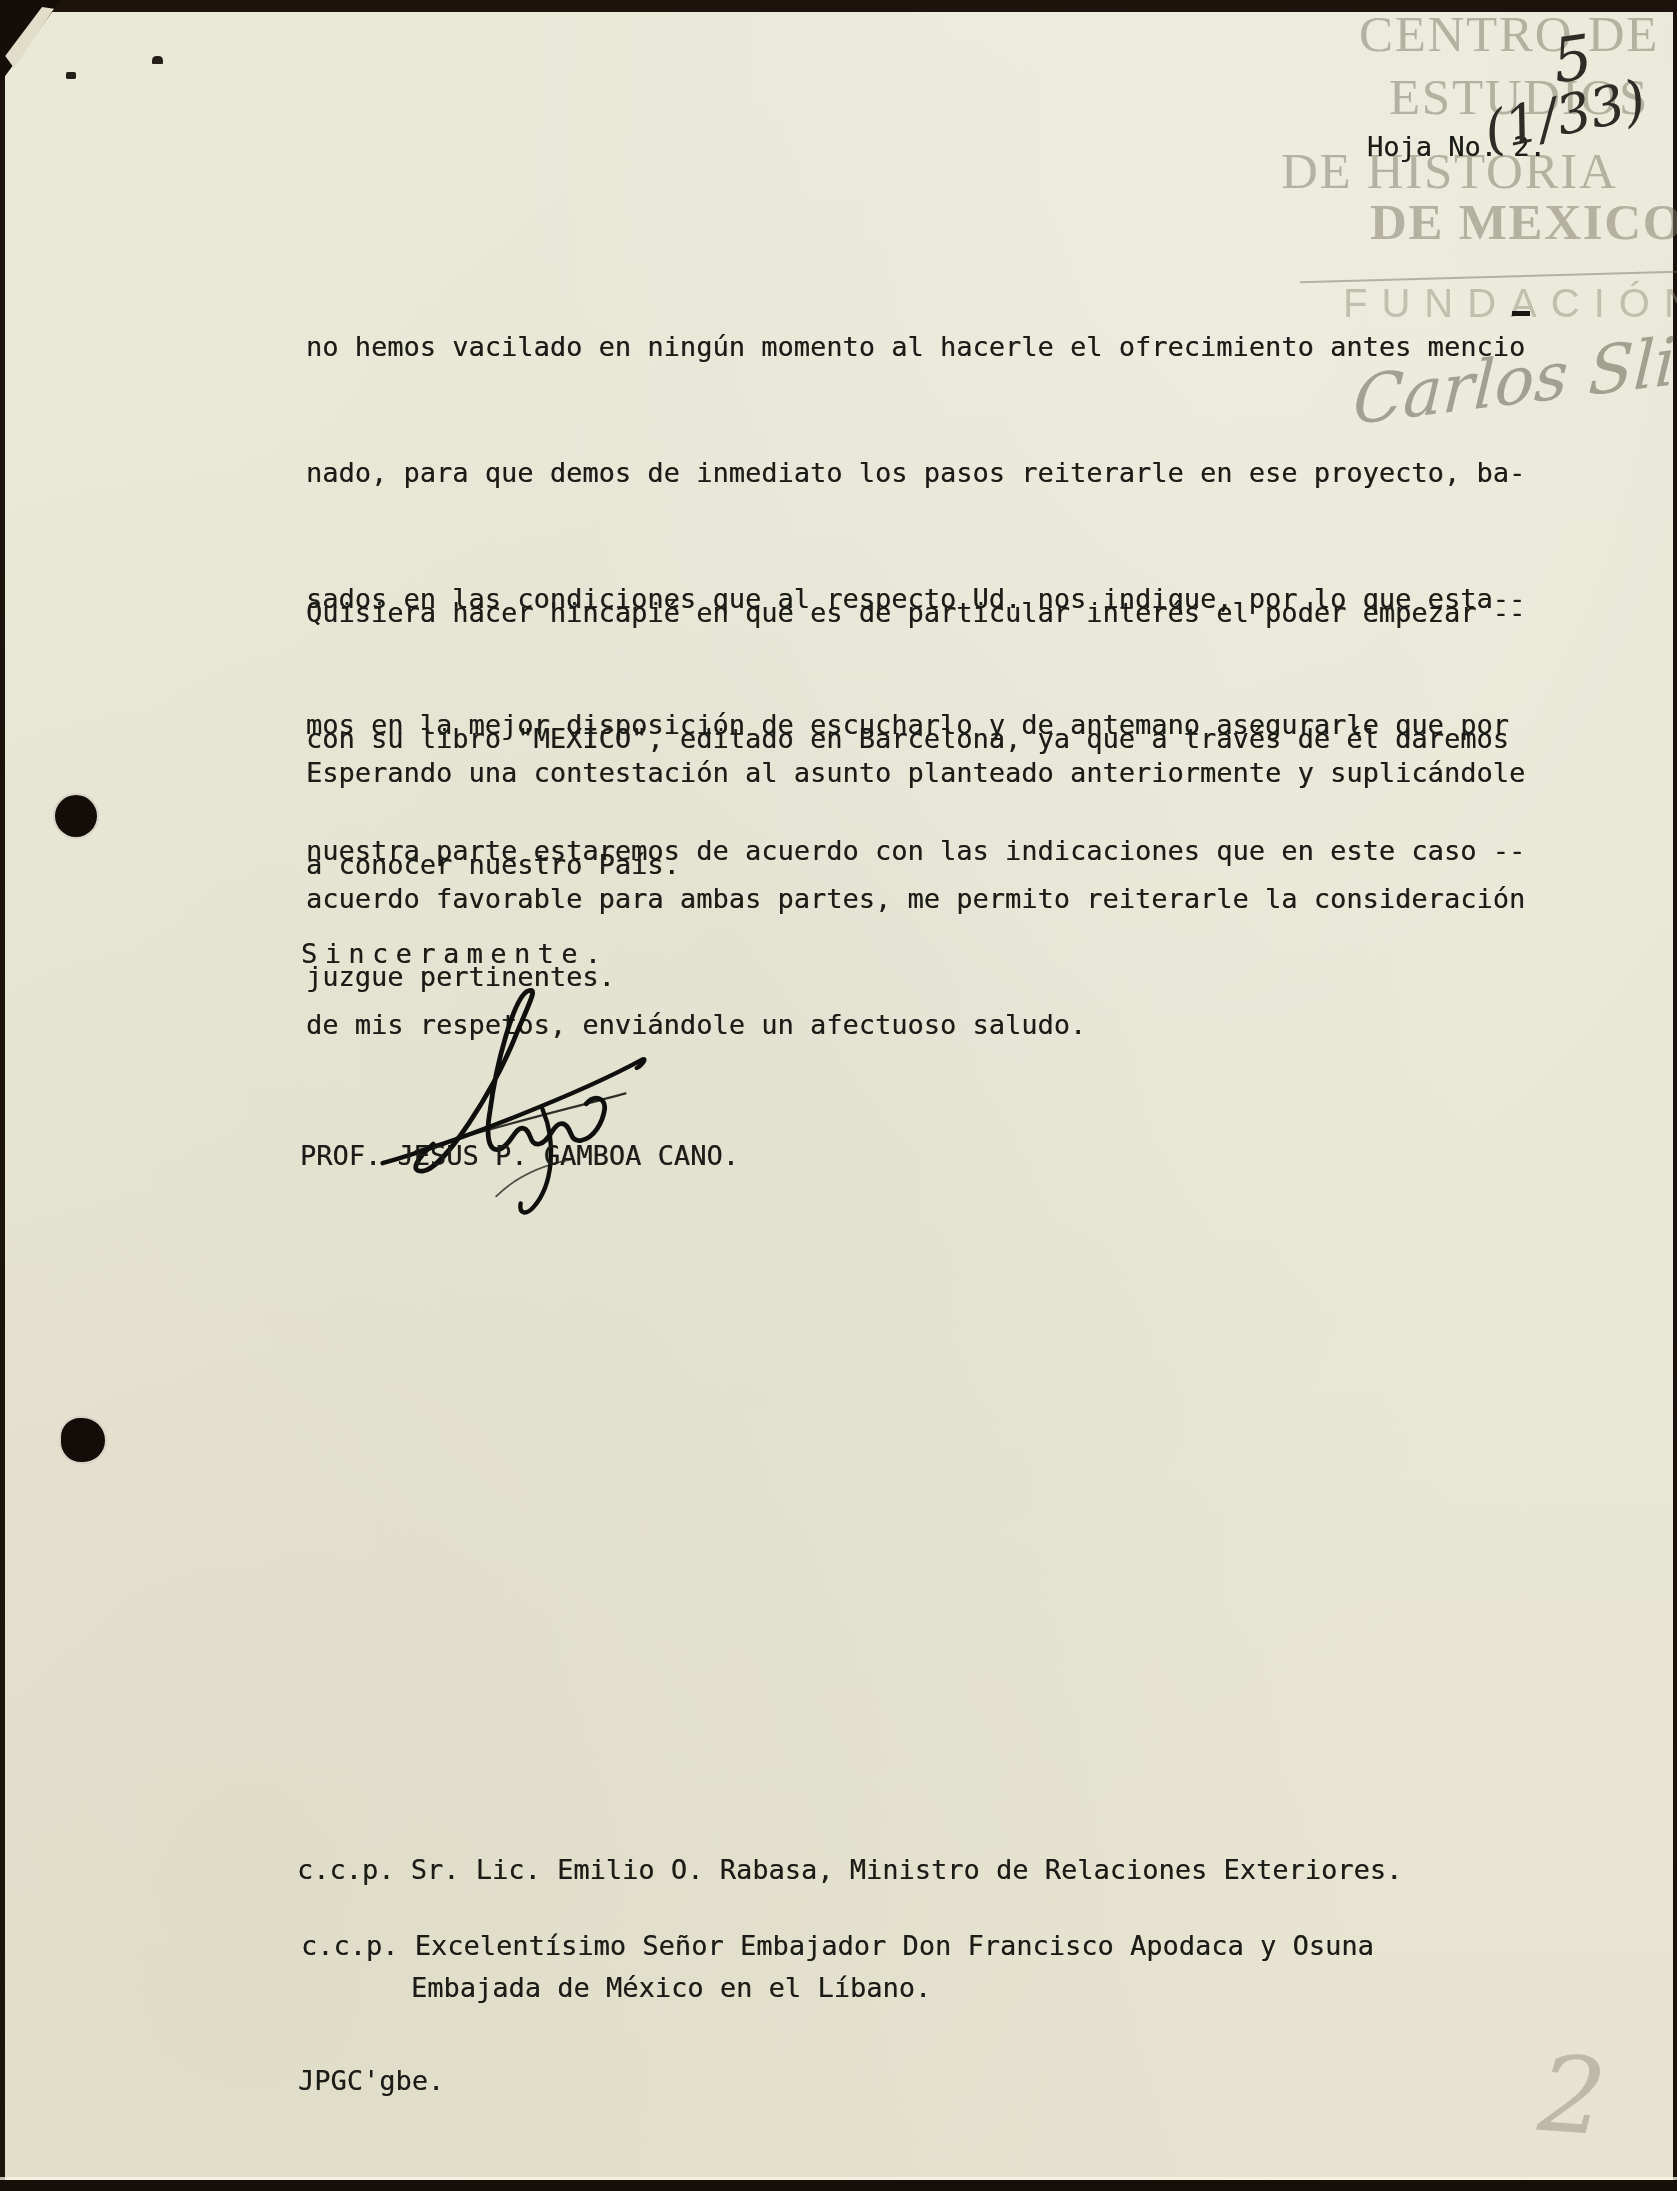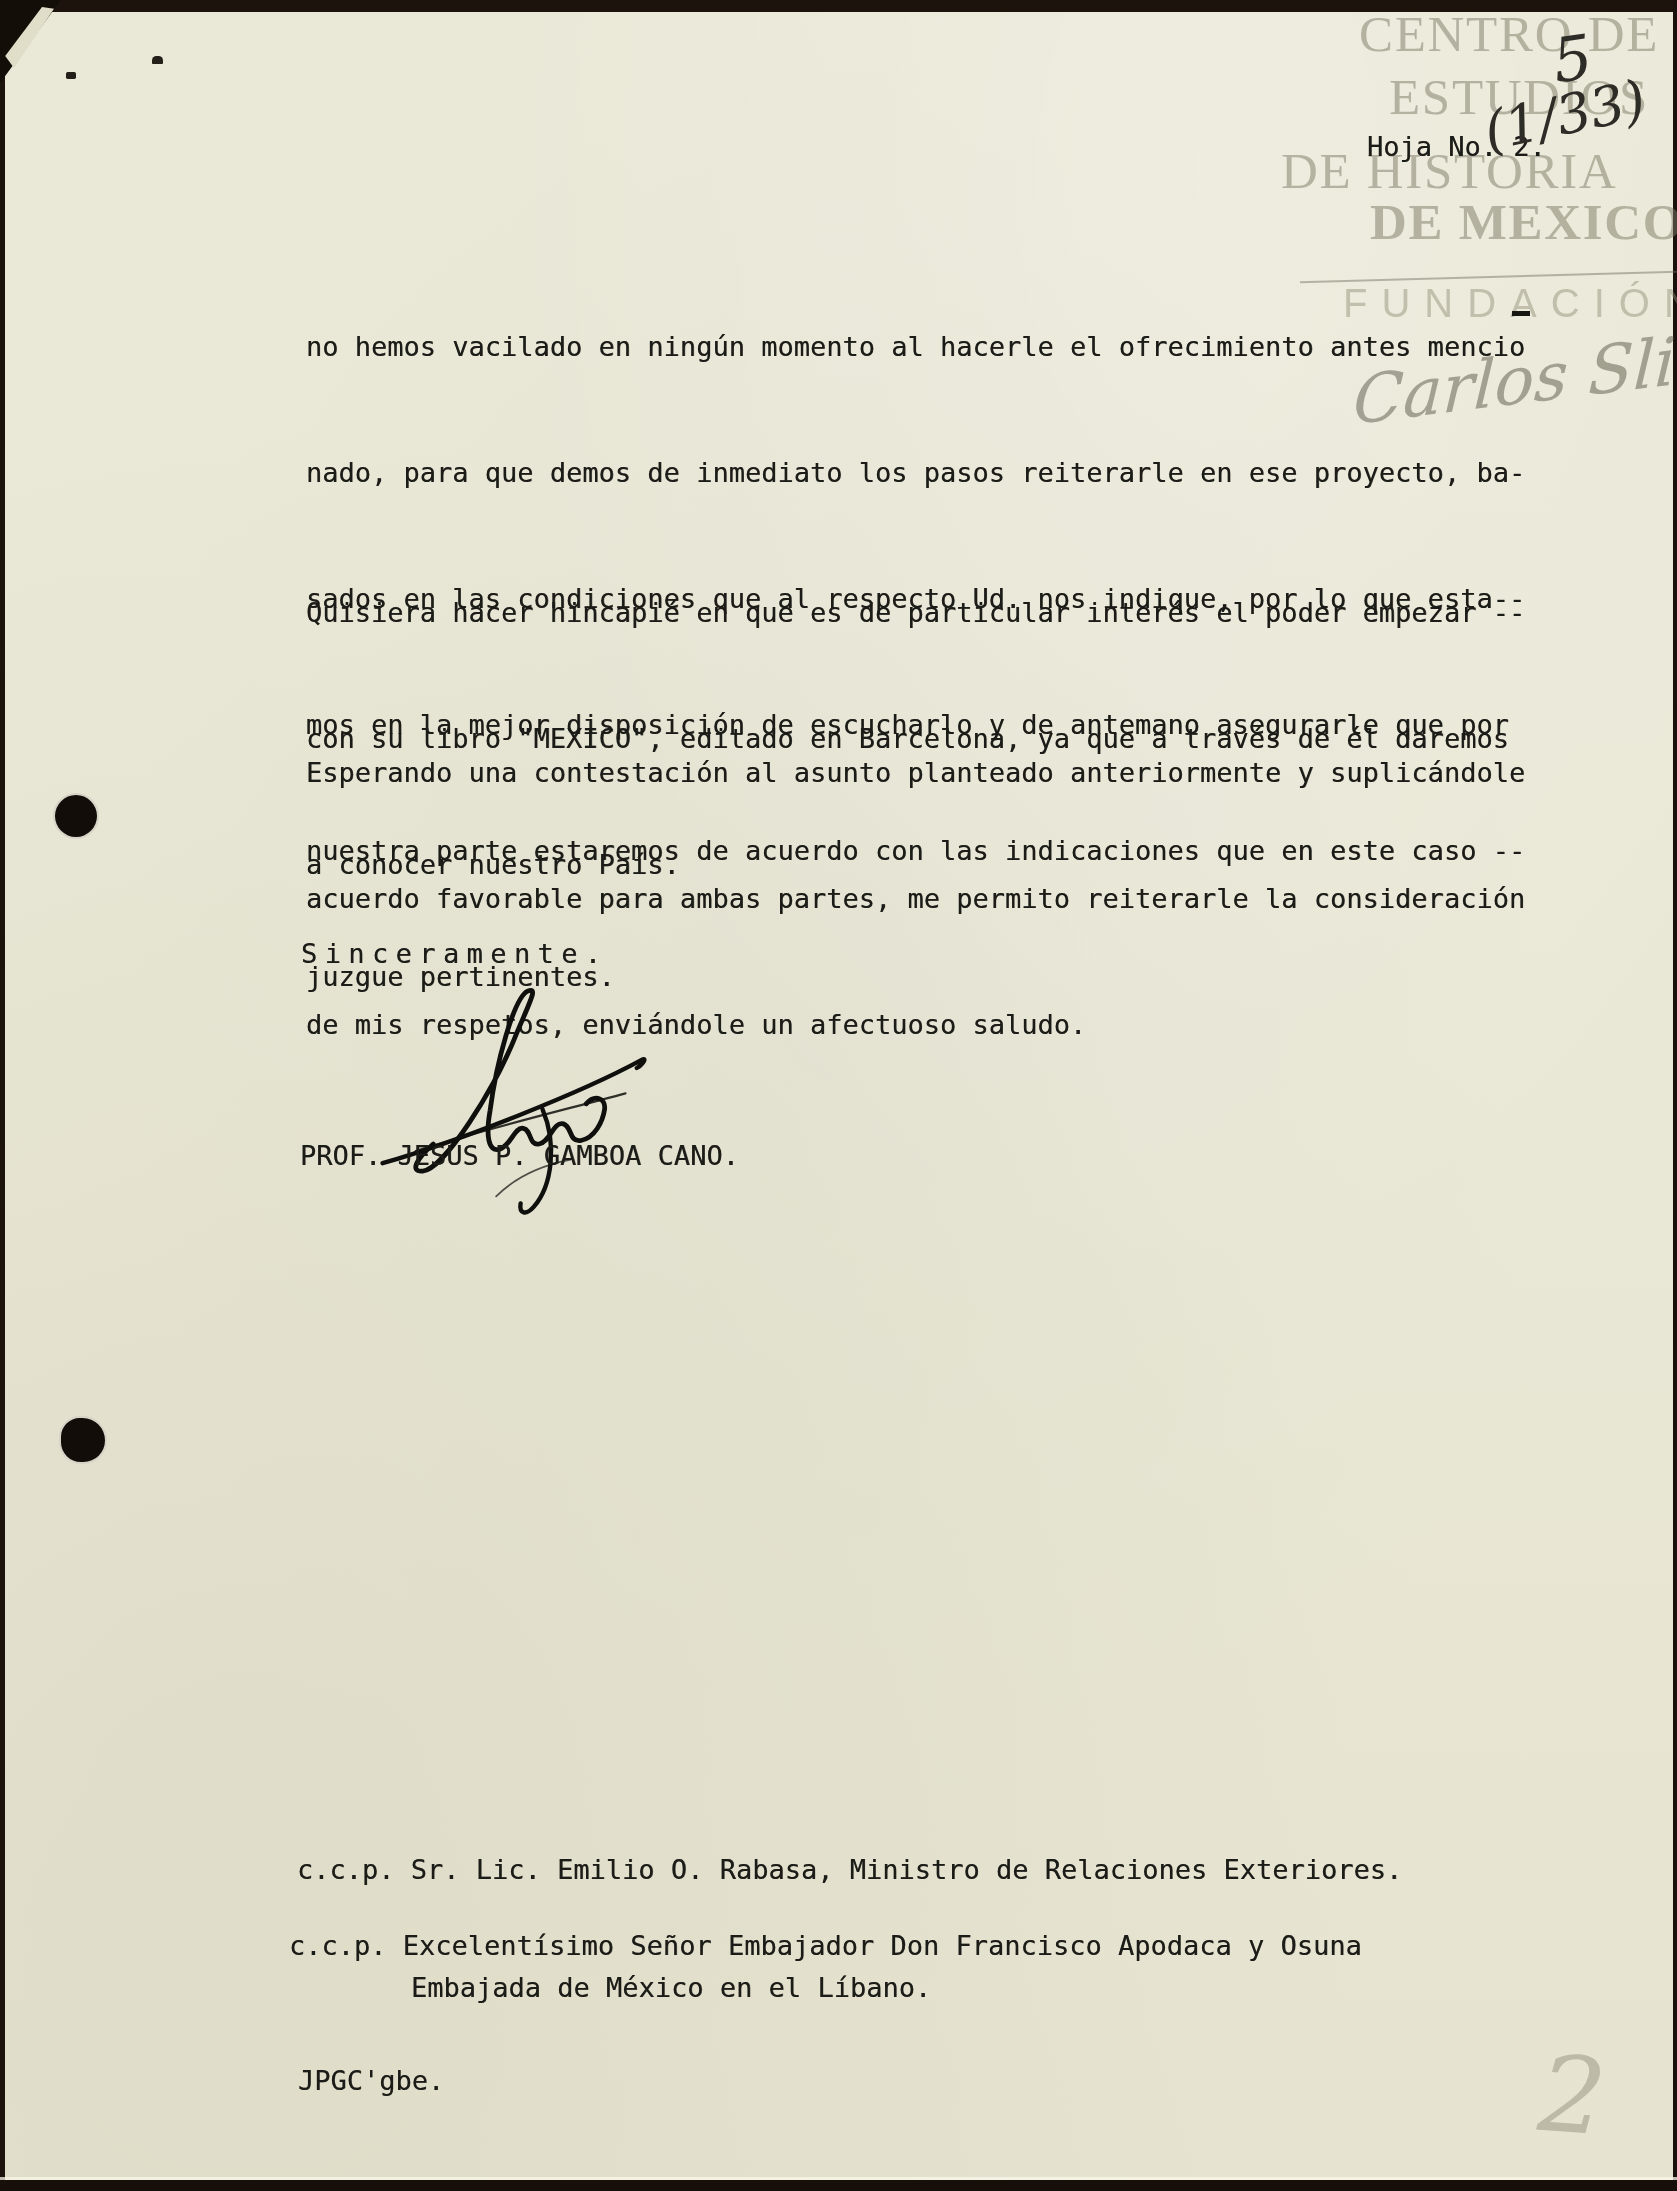--- a/index.html
+++ b/index.html
@@ -105,21 +105,21 @@
       <path stroke-width="5" d="M203 150 C 220 190 214 238 193 262 C 184 272 176 270 178 258"></path>
       <path stroke-width="5" d="M20 212 C 110 186 250 130 316 94 C 323 90 319 98 311 103"></path>
       <path stroke-width="2.5" opacity="0.85" d="M58 198 C 140 172 232 150 298 132"></path>
       <path stroke-width="2" opacity="0.7" d="M150 250 C 170 230 200 215 235 208"></path>
     </g>
   </svg>
 
   <div class="type" style="left:300px;top:1135px;">PROF. JESUS P. GAMBOA CANO.</div>
 
   <div class="type" style="left:297px;top:1849px;">c.c.p. Sr. Lic. Emilio O. Rabasa, Ministro de Relaciones Exteriores.</div>
-  <div class="type" style="left:289px;top:1925px;">c.c.p. Excelentísimo Señor Embajador Don Francisco Apodaca y Osuna</div>
+  <div class="type" style="left:301px;top:1925px;">c.c.p. Excelentísimo Señor Embajador Don Francisco Apodaca y Osuna</div>
   <div class="type" style="left:411px;top:1967px;">Embajada de México en el Líbano.</div>
 
   <div class="type" style="left:298px;top:2060px;">JPGC'gbe.</div>
 
   <div class="hand hand-2" style="left:1539px;top:2035px;">2</div>
 
   <div class="hole" style="left:53px;top:793px;width:42px;height:42px;"></div>
   <div class="hole" style="left:59px;top:1416px;width:44px;height:44px;border-radius:46% 54% 52% 48%;"></div>
 
 </div>

